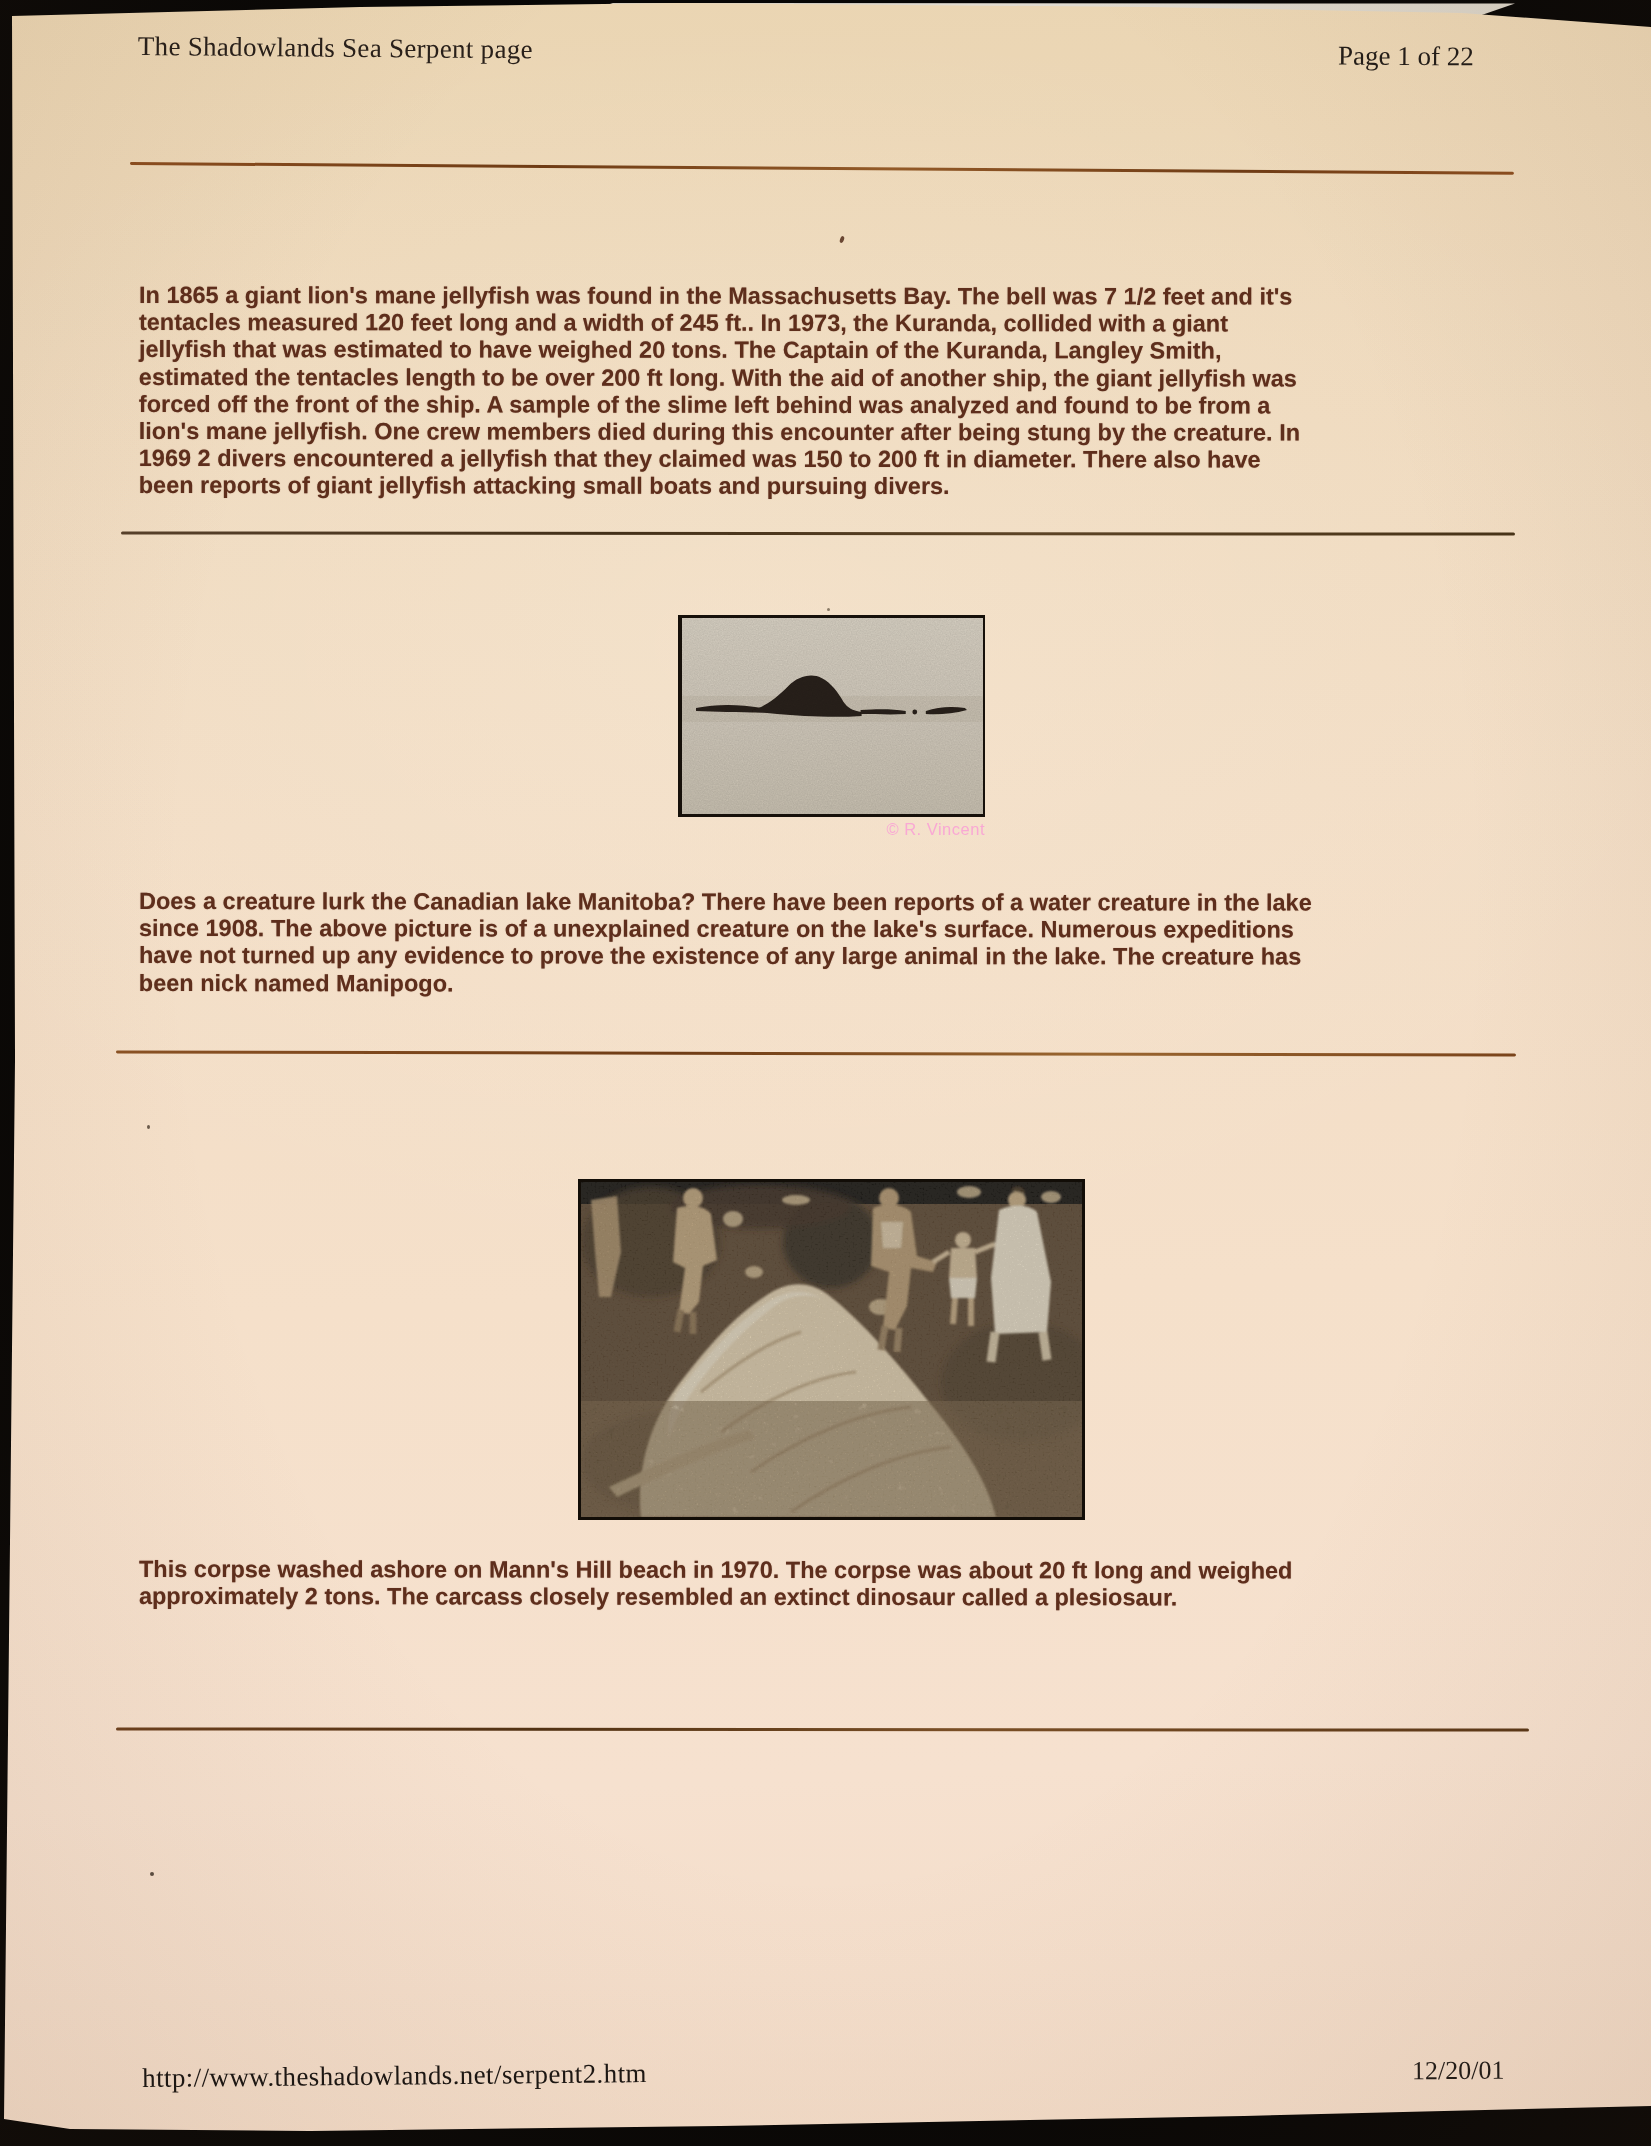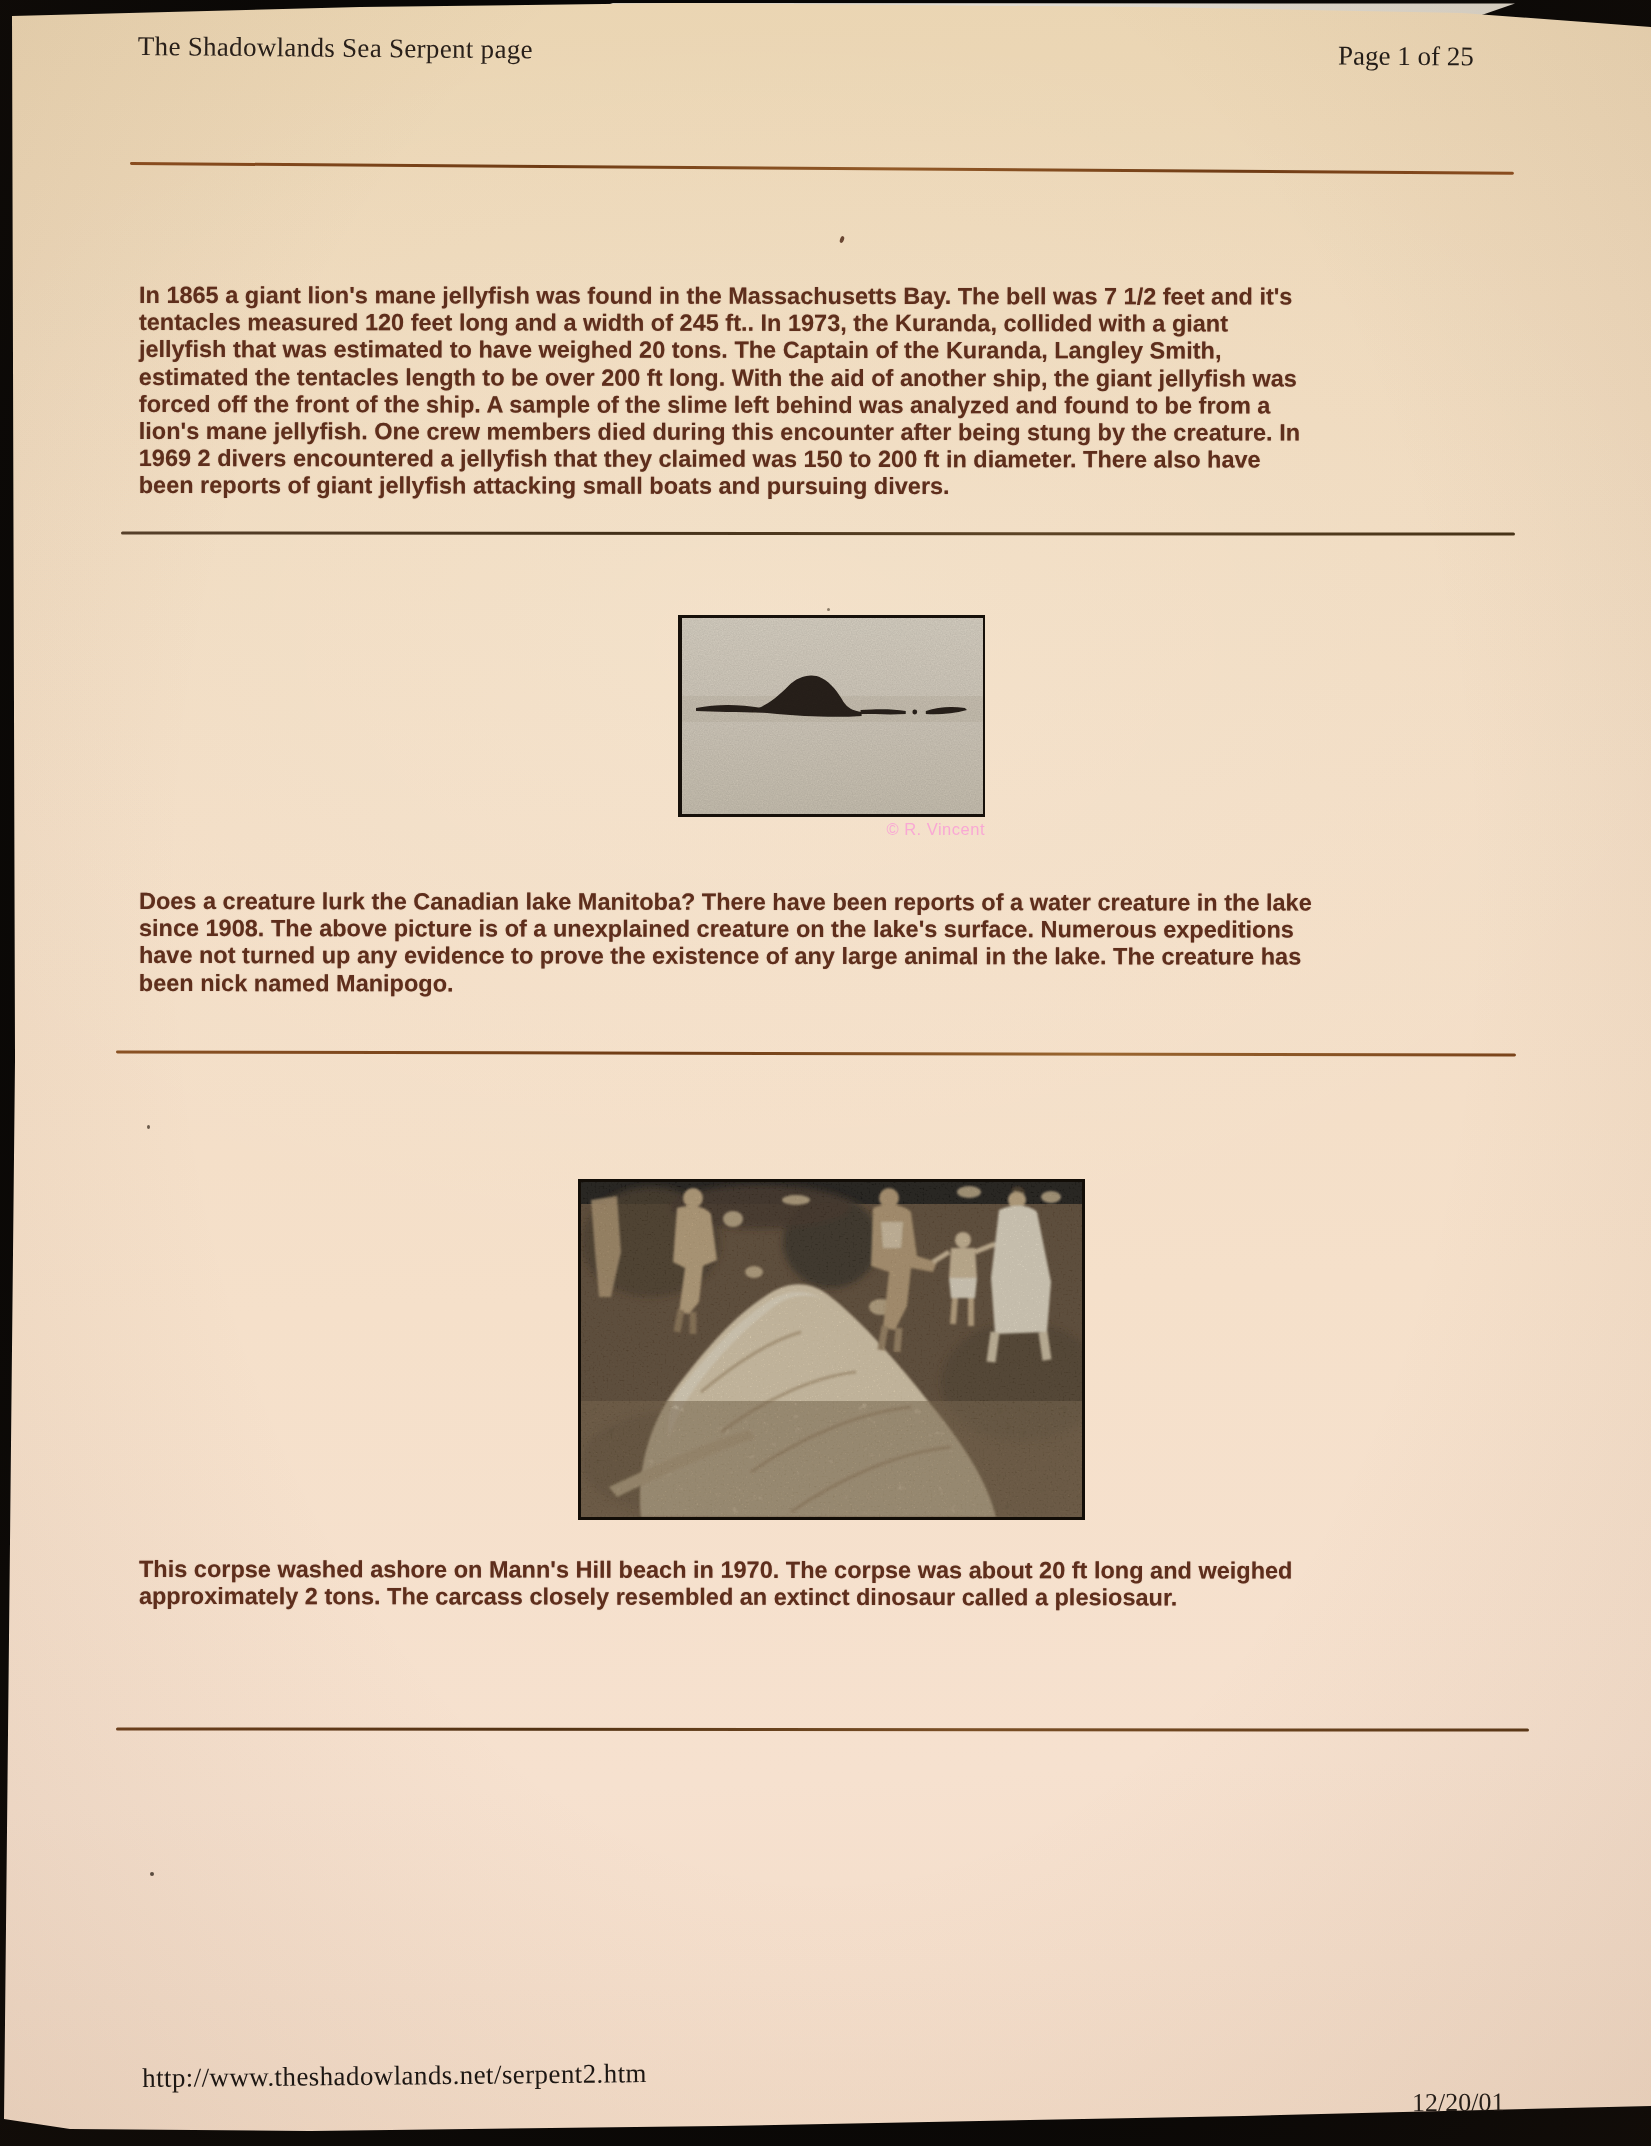--- a/index.html
+++ b/index.html
@@ -91,40 +91,39 @@
 
   .footer-url{
     position:absolute;left:142px;top:2063px;
     font-family:"Liberation Serif",serif;font-size:27px;color:#1d1713;
     transform:rotate(-.55deg);transform-origin:left top;letter-spacing:.4px;
   }
   .footer-date{
     position:absolute;left:1412px;top:2056px;
     font-family:"Liberation Serif",serif;font-size:26px;color:#241d18;
     transform:rotate(-.4deg);
-    margin-top:32px;
   }
 
   .speck{position:absolute;border-radius:50%;}
   .speck1{left:840px;top:236px;width:4px;height:7px;background:#6a4733;transform:rotate(18deg);}
   .speck2{left:147px;top:1125px;width:3px;height:4px;background:#6a5a4a;}
   .speck3{left:150px;top:1872px;width:4px;height:4px;background:#5a4c40;}
   .speck4{left:827px;top:608px;width:3px;height:3px;background:#8a7a66;}
 </style>
 </head>
 <body>
 
 <div class="screen">
 
   <div class="edge-sliver"></div>
   <div class="paper"></div>
   <div class="vignette"></div>
 
   <div class="page-title">The Shadowlands Sea Serpent page</div>
-  <div class="page-number">Page 1 of 25</div>
+  <div class="page-number">Page 1 of 22</div>
 
   <div class="rule rule1"></div>
 
   <div class="para p-jellyfish">In 1865 a giant lion's mane jellyfish was found in the Massachusetts Bay. The bell was 7 1/2 feet and it's
 tentacles measured 120 feet long and a width of 245 ft..  In 1973, the Kuranda, collided with a giant
 jellyfish that was estimated to have weighed 20 tons. The Captain of the Kuranda, Langley Smith,
 estimated the tentacles length to be over 200 ft long. With the aid of another ship, the giant jellyfish was
 forced off the front of the ship. A sample of the slime left behind was analyzed and found to be from a
 lion's mane jellyfish.  One crew members died during this encounter after being stung by the creature.  In
 1969 2 divers encountered a jellyfish that they claimed was 150 to 200 ft in diameter.   There also have

